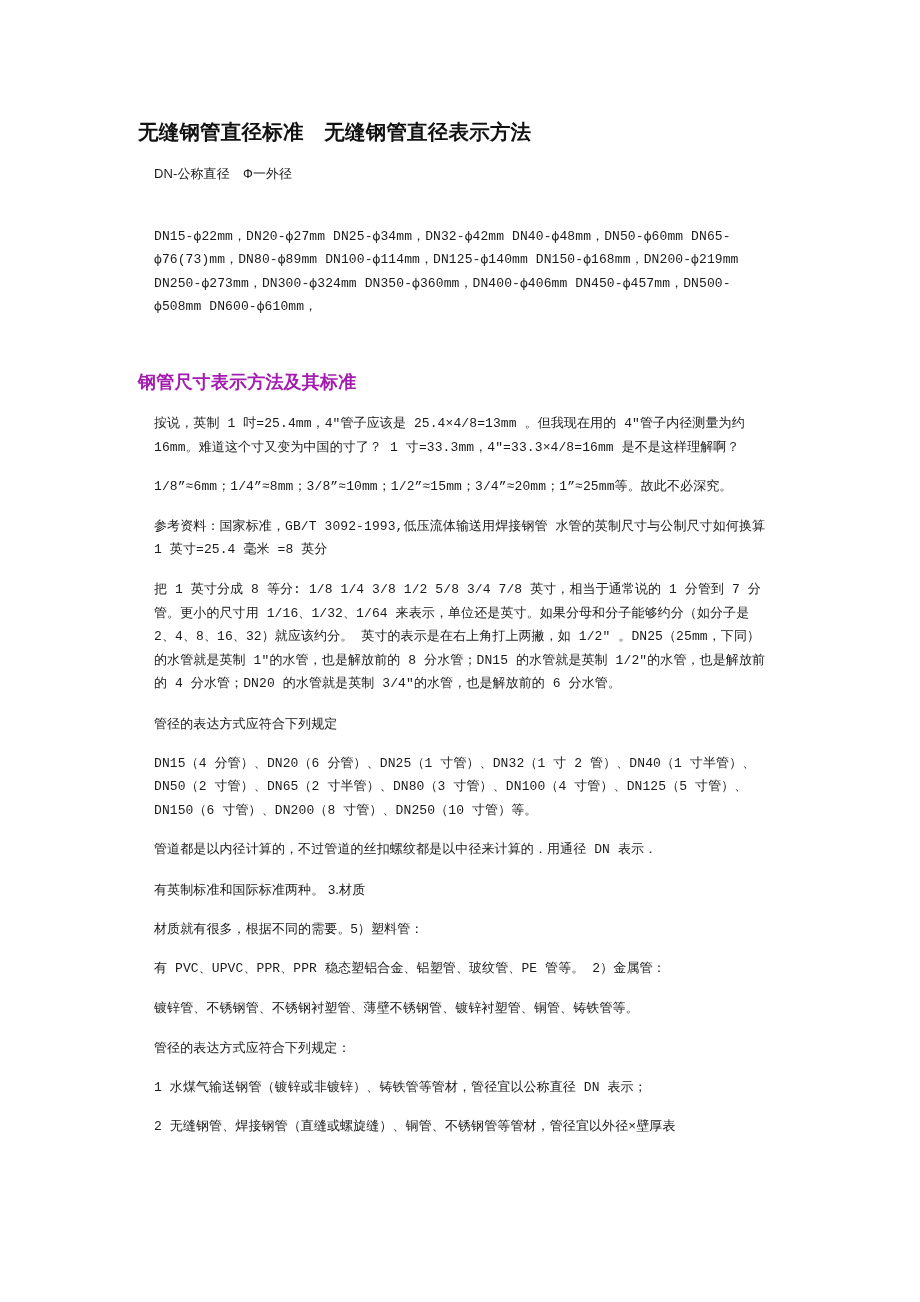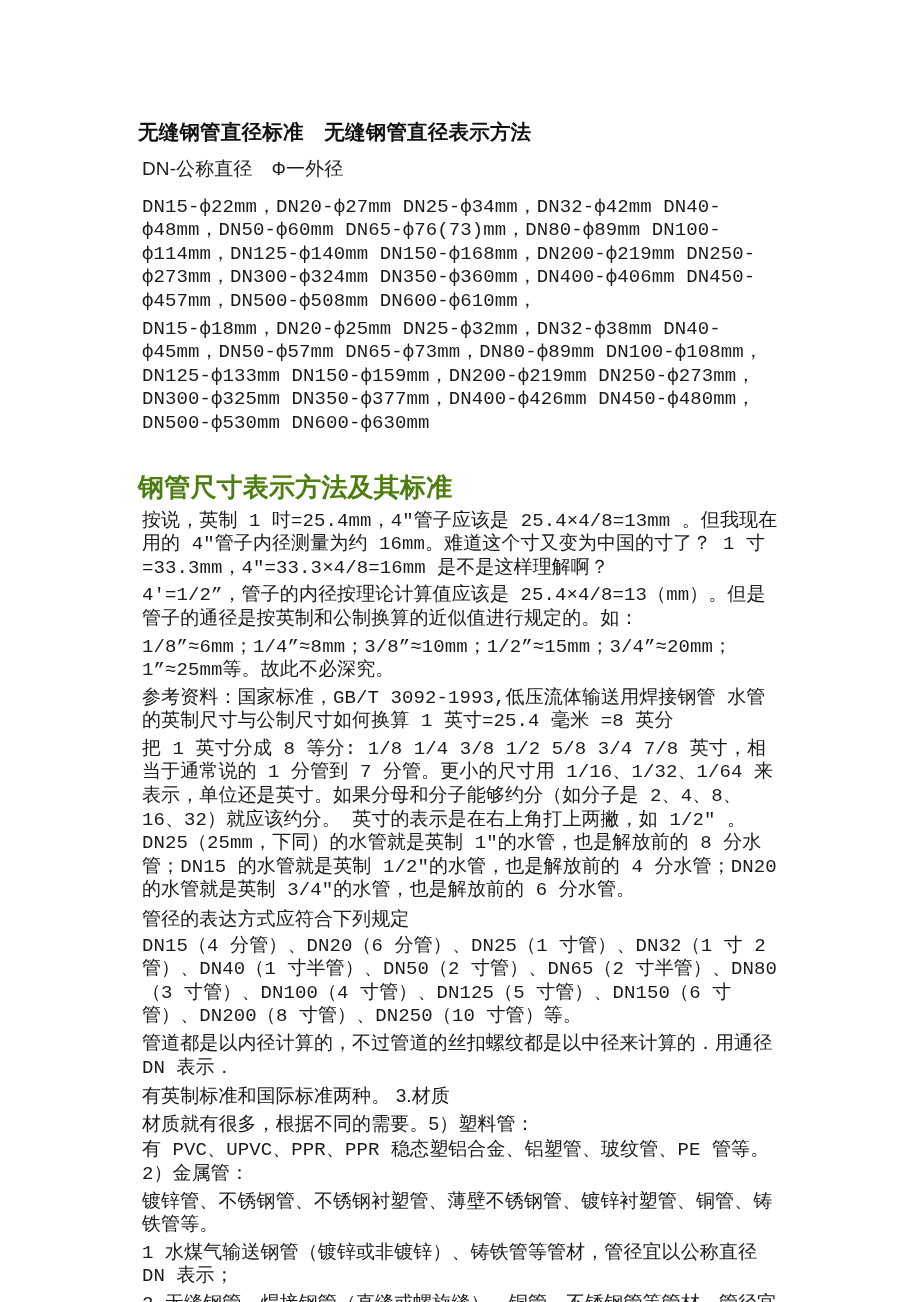--- a/index.html
+++ b/index.html
@@ -37,33 +37,33 @@
     font-size: 20.5px;
     font-weight: bold;
     line-height: 28px;
     color: #111111;
     margin: 0 0 11px 0;
     letter-spacing: 0.2px;
     white-space: pre;
   }
   h2.title-sub {
     font-family: "Liberation Sans", "DejaVu Sans", sans-serif;
-    font-size: 26px;
+    font-size: 18px;
     font-weight: bold;
     line-height: 27px;
-    color: #4d7c0f;
+    color: #a21caf;
     margin: 0 0 9px 0;
     letter-spacing: 0.2px;
   }
   .line {
     font-family: "Liberation Sans", "DejaVu Sans", sans-serif;
-    font-size: 19px;
+    font-size: 13px;
     line-height: 23.6px;
     color: #1b1b1b;
-    margin: 4px;
+    margin: 16px;
     white-space: normal;
   }
   .gap-sm { height: 7px; }
   .gap-lg { height: 34px; }
   
   .flow {
     display: block;
     font-family: Liberation Mono, monospace;
   }
 </style>
@@ -74,29 +74,27 @@
   <div class="content">
 
     <h1 class="title-main">无缝钢管直径标准　无缝钢管直径表示方法</h1>
 
     <div class="line doc-text">DN-公称直径　Ф一外径</div>
 
     <div class="gap-sm"></div>
 
     <div class="line doc-text flow">DN15-ф22mm，DN20-ф27mm DN25-ф34mm，DN32-ф42mm DN40-ф48mm，DN50-ф60mm DN65-ф76(73)mm，DN80-ф89mm DN100-ф114mm，DN125-ф140mm DN150-ф168mm，DN200-ф219mm DN250-ф273mm，DN300-ф324mm DN350-ф360mm，DN400-ф406mm DN450-ф457mm，DN500-ф508mm DN600-ф610mm，</div>
 
-    <div class="line doc-text flow">DN15-ф18mm，DN20-ф25mm DN25-ф32mm，DN32-ф38mm DN40-ф45mm，DN50-ф57mm DN65-ф73mm，DN80-ф89mm DN100-ф108mm，DN125-ф133mm DN150-ф159mm，DN200-ф219mm DN250-ф273mm，DN300-ф325mm DN350-ф377mm，DN400-ф426mm DN450-ф480mm，DN500-ф530mm DN600-ф630mm</div>
 
     <div class="gap-lg"></div>
 
     <h2 class="title-sub">钢管尺寸表示方法及其标准</h2>
 
     <div class="line doc-text flow">按说，英制 1 吋=25.4mm，4"管子应该是 25.4×4/8=13mm 。但我现在用的 4"管子内径测量为约 16mm。难道这个寸又变为中国的寸了？ 1 寸=33.3mm，4"=33.3×4/8=16mm 是不是这样理解啊？</div>
 
-    <div class="line doc-text flow">4'=1/2”，管子的内径按理论计算值应该是 25.4×4/8=13（mm）。但是管子的通径是按英制和公制换算的近似值进行规定的。如：</div>
 
     <div class="line doc-text flow">1/8”≈6mm；1/4”≈8mm；3/8”≈10mm；1/2”≈15mm；3/4”≈20mm；1”≈25mm等。故此不必深究。</div>
 
     <div class="line doc-text flow">参考资料：国家标准，GB/T 3092-1993,低压流体输送用焊接钢管 水管的英制尺寸与公制尺寸如何换算 1 英寸=25.4 毫米 =8 英分</div>
 
     <div class="line doc-text flow">把 1 英寸分成 8 等分: 1/8 1/4 3/8 1/2 5/8 3/4 7/8 英寸，相当于通常说的 1 分管到 7 分管。更小的尺寸用 1/16、1/32、1/64 来表示，单位还是英寸。如果分母和分子能够约分（如分子是 2、4、8、16、32）就应该约分。 英寸的表示是在右上角打上两撇，如 1/2" 。DN25（25mm，下同）的水管就是英制 1"的水管，也是解放前的 8 分水管；DN15 的水管就是英制 1/2"的水管，也是解放前的 4 分水管；DN20 的水管就是英制 3/4"的水管，也是解放前的 6 分水管。</div>
 
 
     <div class="line doc-text">管径的表达方式应符合下列规定</div>
 
@@ -107,19 +105,20 @@
 
     <div class="line doc-text">有英制标准和国际标准两种。 3.材质</div>
 
     <div class="line doc-text">材质就有很多，根据不同的需要。5）塑料管：</div>
 
     <div class="line doc-text flow">有 PVC、UPVC、PPR、PPR 稳态塑铝合金、铝塑管、玻纹管、PE 管等。 2）金属管：</div>
 
     <div class="line doc-text flow">镀锌管、不锈钢管、不锈钢衬塑管、薄壁不锈钢管、镀锌衬塑管、铜管、铸铁管等。</div>
 
 
+    <div class="line doc-text">管径的表达方式应符合下列规定：</div>
 
     <div class="line doc-text flow">1 水煤气输送钢管（镀锌或非镀锌）、铸铁管等管材，管径宜以公称直径 DN 表示；</div>
 
     <div class="line doc-text flow">2 无缝钢管、焊接钢管（直缝或螺旋缝）、铜管、不锈钢管等管材，管径宜以外径×壁厚表</div>
 
   </div>
 </div>
 
 </body></html>

